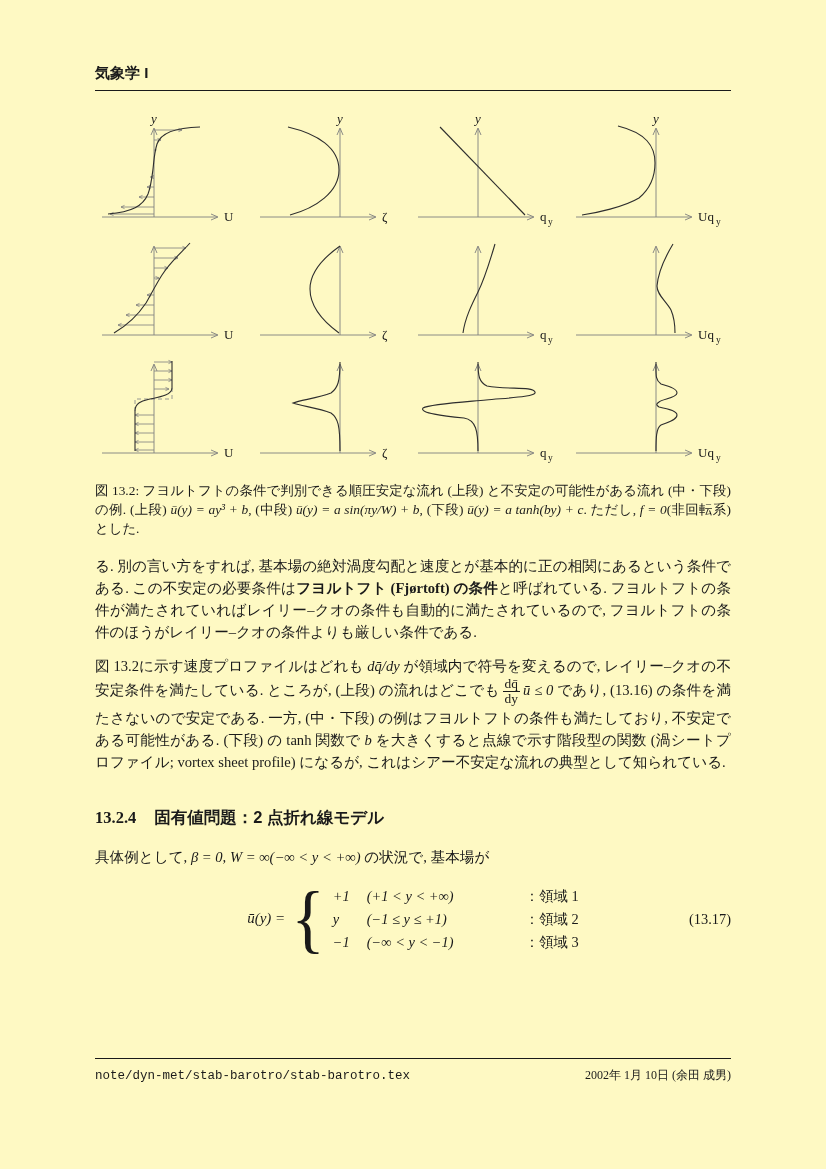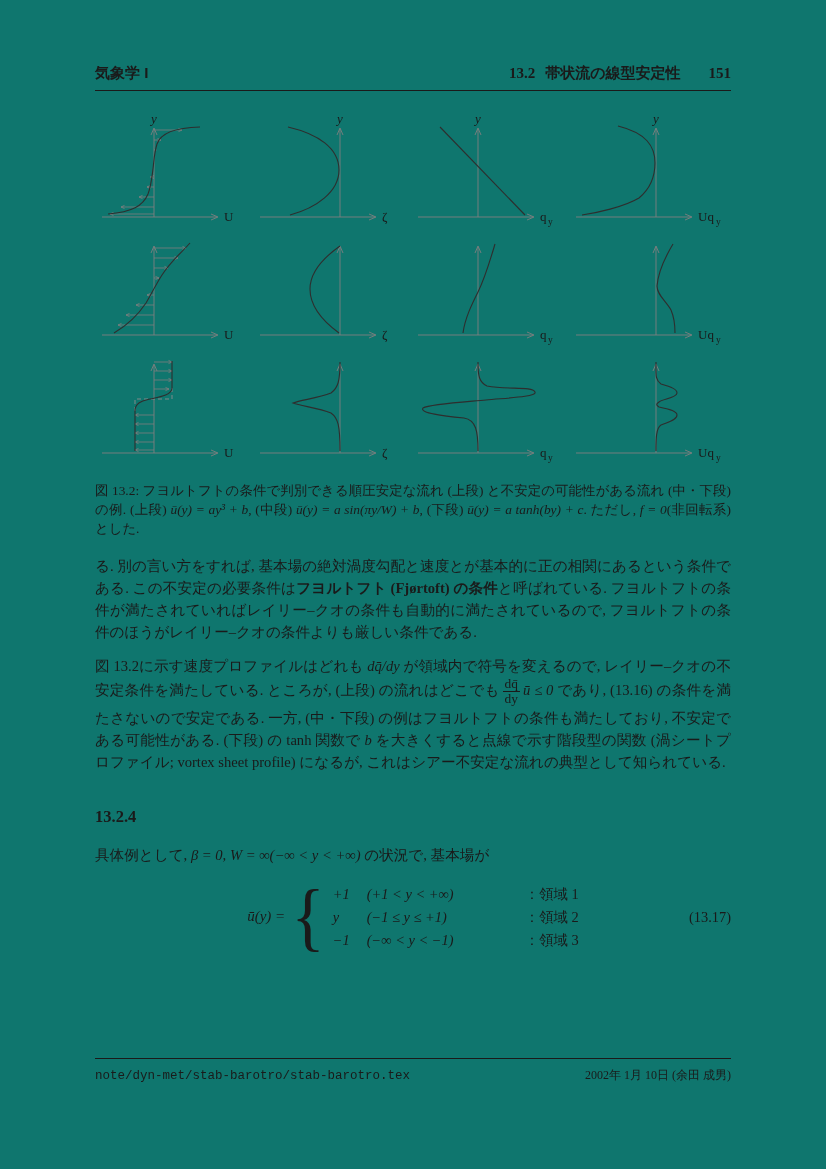--- a/index.html
+++ b/index.html
@@ -1,16 +1,16 @@
 <!DOCTYPE html>
 <html><head>
 <meta charset="utf-8">
 <style>
   html,body{margin:0;padding:0;background:#e8e8e8;}
-  .page{position:relative;width:826px;height:1169px;margin:0 auto;background:#0f766e;
+  .page{position:relative;width:826px;height:1169px;margin:0 auto;background:#fef9c3;
         font-family:"Liberation Serif","DejaVu Serif",serif;color:#1a1a1a;overflow:hidden;}
   .content{position:absolute;left:95px;top:0;width:636px;}
   
   .header-row{display:flex;justify-content:space-between;align-items:baseline;
               margin-top:64px;border-bottom:1.2px solid #1a1a1a;padding-bottom:7px;}
   .hdr-left{font-weight:bold;font-size:15px;font-family:"Liberation Sans","DejaVu Sans",sans-serif;}
   .hdr-right{display:flex;align-items:baseline;gap:10px;}
   .hdr-sec-num{font-weight:bold;font-size:15px;}
   .hdr-sec-title{font-weight:bold;font-size:15px;font-family:"Liberation Sans","DejaVu Sans",sans-serif;}
   .hdr-page{font-weight:bold;font-size:15px;margin-left:18px;}
@@ -56,25 +56,20 @@
   .footer-date{font-size:12px;}
 </style>
 </head>
 <body>
 
 <div class="page">
   <div class="content">
 
     <div class="header-row">
       <span class="hdr-left">気象学 I</span>
-      <span class="hdr-right">
-        <span class="hdr-sec-num">13.2</span>
-        <span class="hdr-sec-title">帯状流の線型安定性</span>
-        <span class="hdr-page">151</span>
-      </span>
     </div>
 
     <div class="figure">
 
       <div class="plot-row">
         <svg class="plot" width="156" height="118" viewBox="0 0 156 118">
           <path class="ax" d="M4,104 H119 M113,101 L120,104 L113,107 M56,104 V16 M53,22 L56,15 L59,22"></path>
           <path class="hatch" d="M56,17 H84 M80.5,15.4 L84,17 L80.5,18.6 M56,27 H63 M59.5,25.4 L63,27 L59.5,28.6 M56,37 H58.5 M56,64 H52.5 M56,62.4 L52.5,64 L56,65.6 M56,74 H49 M52.5,72.4 L49,74 L52.5,75.6 M56,84 H41 M44.5,82.4 L41,84 L44.5,85.6 M56,94 H23 M26.5,92.4 L23,94 L26.5,95.6 M56,101 H12 M15.5,99.4 L12,101 L15.5,102.6"></path>
           <path class="curve" d="M10,101 C34,99 45,93 50,81 C53,73 54,64 55,56 C56,48 56,41 59,31 C63,19 82,14.5 102,14"></path>
           <text class="ylab" x="56" y="10" text-anchor="middle">y</text>
@@ -160,20 +155,21 @@
 
     <p class="para"><span>る. 別の言い方をすれば, 基本場の絶対渦度勾配と速度とが基本的に正の相関にあるという条件である. この不安定の必要条件は</span><span class="jb">フヨルトフト (Fjørtoft) の条件</span><span>と呼ばれている. フヨルトフトの条件が満たされていればレイリー–クオの条件も自動的に満たされているので, フヨルトフトの条件のほうがレイリー–クオの条件よりも厳しい条件である.</span></p>
 
     <p class="para tight"><span>図 13.2に示す速度プロファイルはどれも </span><span class="m">dq̄/dy</span><span> が領域内で符号を変えるので, レイリー–クオの不安定条件を満たしている. ところが, (上段) の流れはどこでも</span><span class="frac">
           <span class="num">dq̄</span>
           <span class="den">dy</span>
         </span><span class="m">ū ≤ 0</span><span> であり, (13.16) の条件を満たさないので安定である. 一方, (中・下段) の例はフヨルトフトの条件も満たしており, 不安定である可能性がある. (下段) の tanh 関数で </span><span class="m">b</span><span> を大きくすると点線で示す階段型の関数 (渦シートプロファイル; vortex sheet profile) になるが, これはシアー不安定な流れの典型として知られている.</span></p>
 
     <div class="sec-heading">
       <span class="sec-num">13.2.4</span>
+      <span class="sec-title">固有値問題：2 点折れ線モデル</span>
     </div>
 
 
     <p class="para"><span>具体例として, </span><span class="m">β = 0, W = ∞(−∞ &lt; y &lt; +∞)</span><span> の状況で, 基本場が</span></p>
 
     <div class="equation">
       <div class="eq-body">
         <span class="eq-lhs">ū(y) =</span>
         <span class="brace">{</span>
         <div class="cases">

